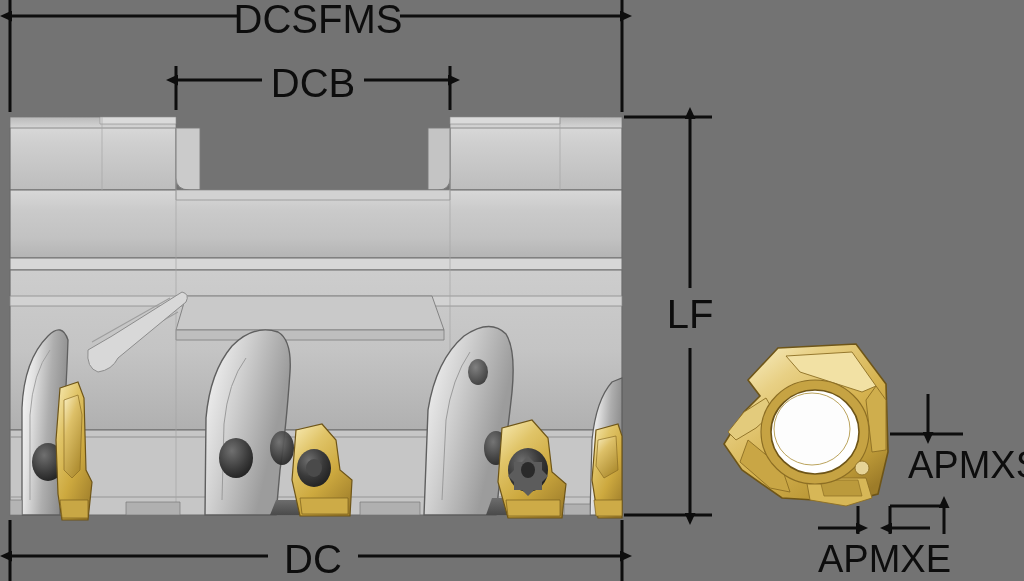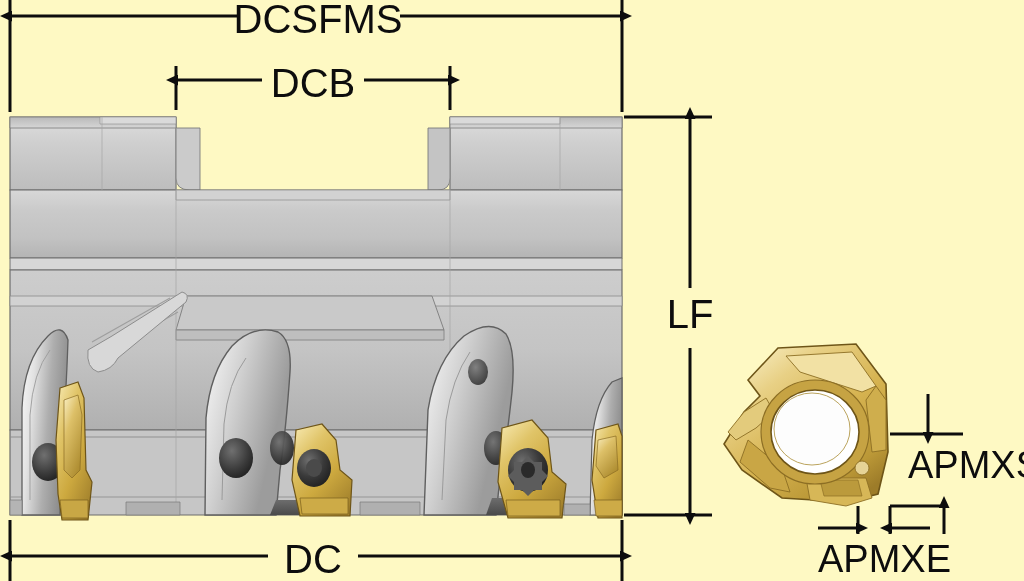--- a/index.html
+++ b/index.html
@@ -1,18 +1,18 @@
 <!DOCTYPE html>
 <html><head>
 <meta charset="utf-8">
 <style>
   html,body{margin:0;padding:0;background:#ffffff;}
   body{width:1024px;height:581px;overflow:hidden;
        font-family:"Liberation Sans",sans-serif;}
-  #stage{position:relative;width:1024px;height:581px;background:#fef9c3;text-decoration:underline;}
+  #stage{position:relative;width:1024px;height:581px;background:#737373;text-decoration:underline;}
   #stage svg{position:absolute;left:0;top:0;}
   .dim-label{font-family:"Liberation Sans",sans-serif;font-weight:400;fill:#0d0d0d;}
 </style>
 </head>
 <body>
 
 <div id="stage">
 
 <svg width="1024" height="581" viewBox="0 0 1024 581" xmlns="http://www.w3.org/2000/svg">
 

